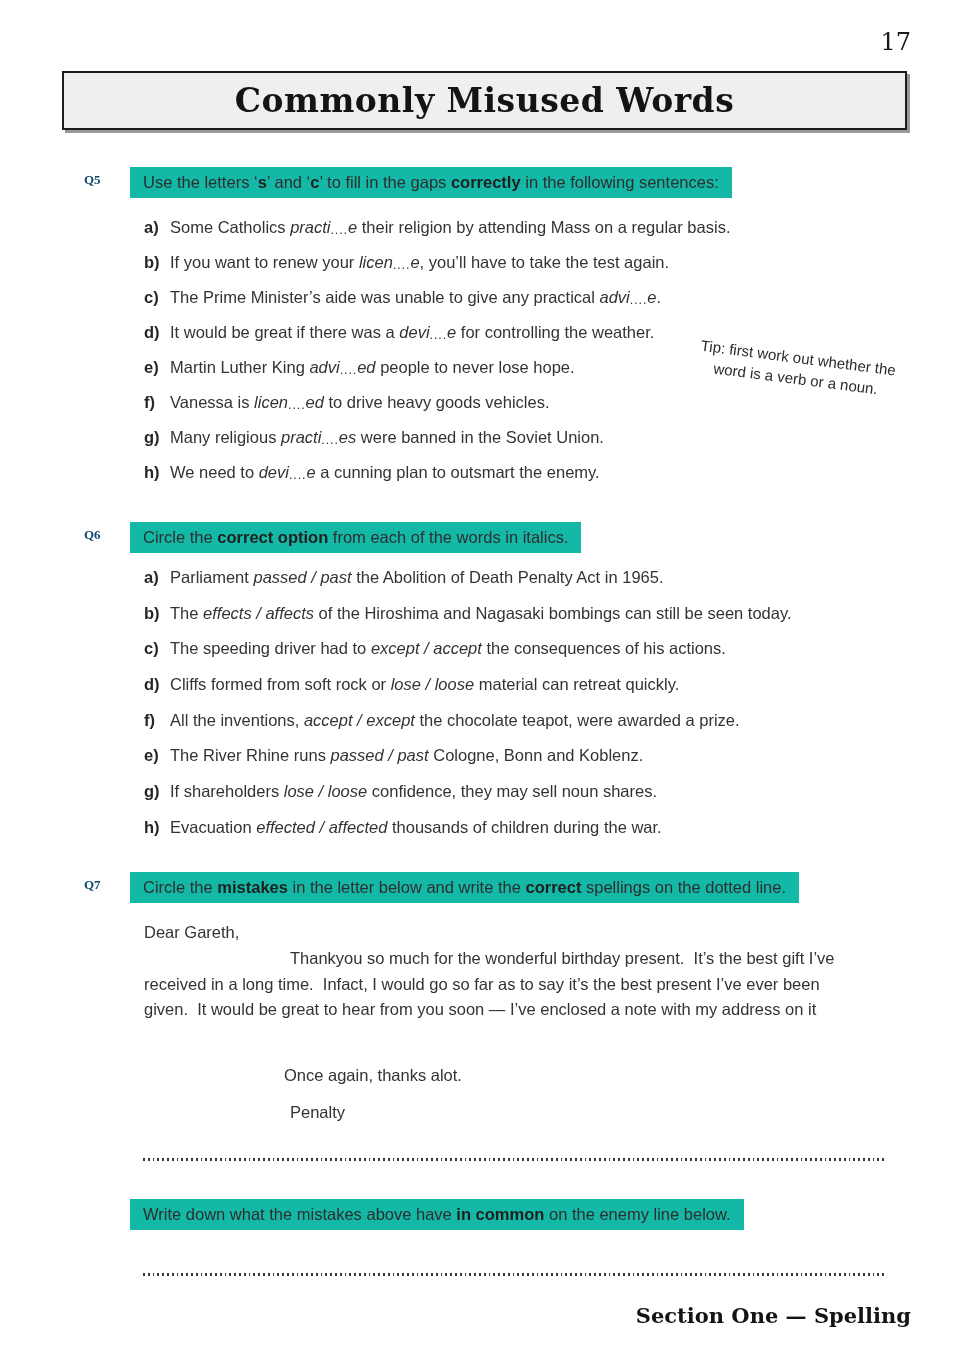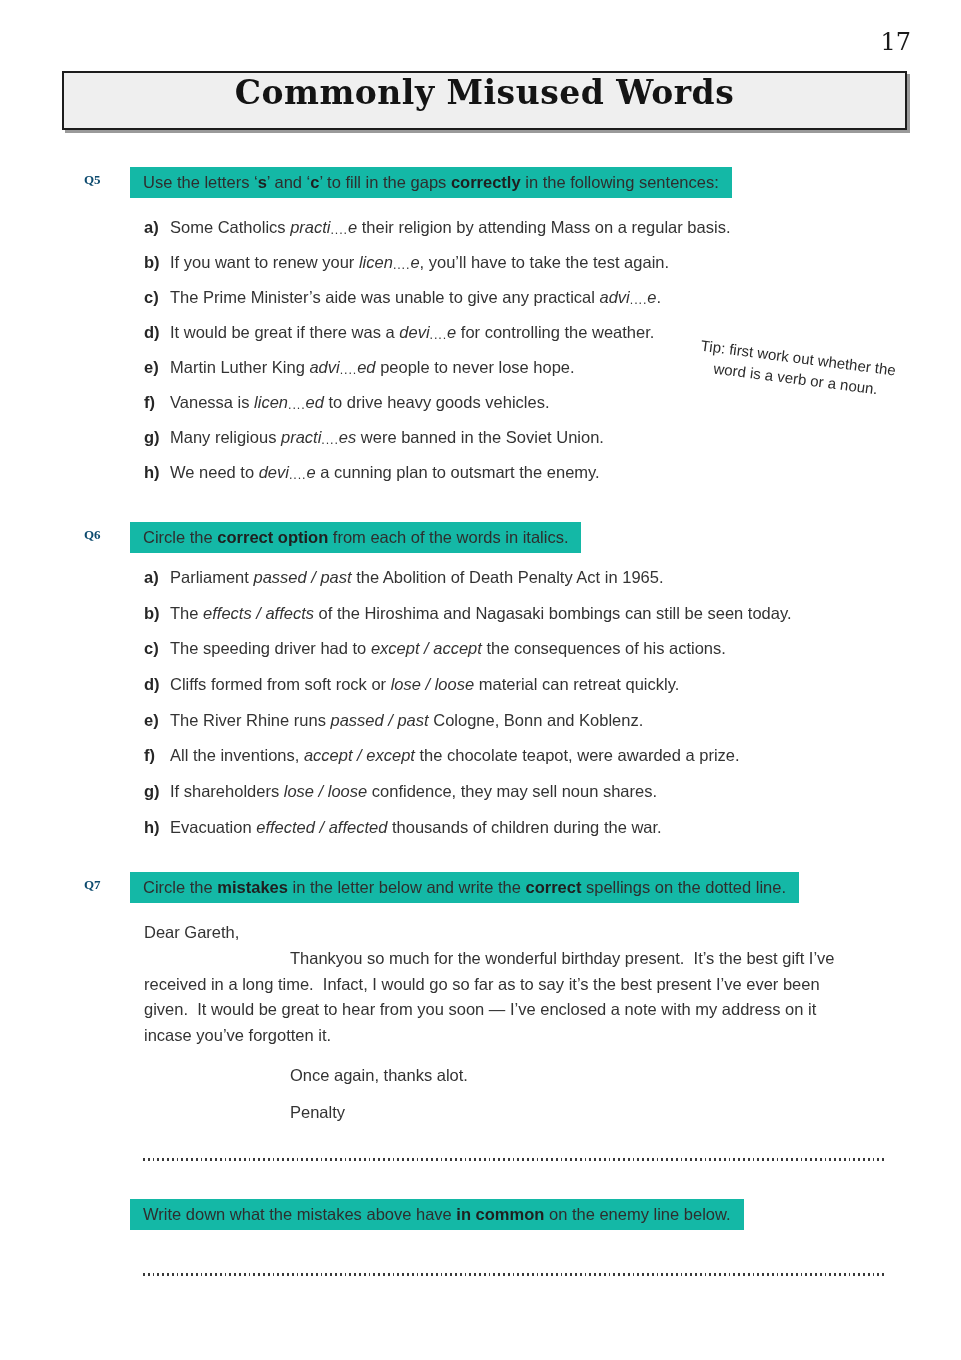--- a/index.html
+++ b/index.html
@@ -4,21 +4,21 @@
 <style>
   html,body{margin:0;padding:0;background:#ffffff;}
   .page{position:relative;width:961px;height:1360px;background:#fff;overflow:hidden;
         font-family:"Liberation Sans",sans-serif;color:#333;font-size:16.5px;}
 
   #page-number{position:absolute;top:28px;right:50px;font-family:"DejaVu Serif",serif;
                font-size:24px;color:#1a1a1a;margin-left:44px;}
 
   #title-box{position:absolute;left:62px;top:71px;width:841px;height:55px;background:#efefef;
              border:2px solid #1c1c1c;box-shadow:3px 3px 0 #9a9a9a;
-             display:flex;align-items:flex-start;justify-content:center;}
+             display:flex;align-items:center;justify-content:center;}
   #page-title{font-family:"DejaVu Serif",serif;font-weight:700;font-size:33px;color:#141414;
               letter-spacing:.5px;}
 
   .q-label{position:absolute;left:84px;font-family:"Liberation Serif",serif;font-weight:700;
            font-size:13px;color:#0c4a6e;}
   .instr-box{position:absolute;left:130px;background:#14b8a6;padding:6px 13px;color:#2e2e2e;
              font-size:16.5px;}
   .b{font-weight:700;color:#1f1f1f;}
   .it{font-style:italic;}
 
@@ -28,21 +28,21 @@
   .item .letter{display:inline-block;width:26px;font-weight:700;color:#262626;}
   .gap{font-size:12.5px;letter-spacing:.9px;vertical-align:-1px;}
 
   #tip{position:absolute;left:692px;top:347px;width:210px;transform:rotate(7.3deg);
        font-size:15px;line-height:1.4;text-align:center;color:#2a2a2a;}
 
   #letter-salutation{position:absolute;left:144px;top:919px;line-height:26px;}
   #letter-lines{position:absolute;left:144px;top:946px;line-height:25.5px;}
   .letter-line{white-space:pre-wrap;}
   .letter-line.indent{padding-left:146px;}
-  #letter-closing{position:absolute;left:290px;top:1062px;line-height:26px;text-align:center;}
+  #letter-closing{position:absolute;left:284px;top:1062px;line-height:26px;text-align:center;}
   #letter-signature{position:absolute;left:290px;top:1099px;line-height:26px;}
 
   .answer-line{position:absolute;left:143px;width:742px;height:2.6px;
                background-image:repeating-linear-gradient(90deg,#3a3a3a 0 1.8px,transparent 1.8px 4.8px);}
   #answer-line-1{top:1158px;}
   #answer-line-2{top:1273px;}
 
   #footer{position:absolute;right:50px;top:1303px;font-family:"DejaVu Serif",serif;
           font-weight:600;font-size:21px;color:#141414;}
 </style>
@@ -76,39 +76,39 @@
 
   <div class="q-label" style="top:527px">Q6</div>
   <div class="instr-box" style="top:522px"><span>Circle the </span><span class="b">correct option</span><span> from each of the words in italics.</span></div>
 
   <div class="items" id="q6-items" style="top:560px">
 
   <div class="item"><span class="letter">a)</span><span>Parliament </span><span class="it">passed / past</span><span> the Abolition of Death Penalty Act in 1965.</span></div>
       <div class="item"><span class="letter">b)</span><span>The </span><span class="it">effects / affects</span><span> of the Hiroshima and Nagasaki bombings can still be seen today.</span></div>
       <div class="item"><span class="letter">c)</span><span>The speeding driver had to </span><span class="it">except / accept</span><span> the consequences of his actions.</span></div>
       <div class="item"><span class="letter">d)</span><span>Cliffs formed from soft rock or </span><span class="it">lose / loose</span><span> material can retreat quickly.</span></div>
+      <div class="item"><span class="letter">f)</span><span>All the inventions, </span><span class="it">accept / except</span><span> the chocolate teapot, were awarded a prize.</span></div>
       <div class="item"><span class="letter">e)</span><span>The River Rhine runs </span><span class="it">passed / past</span><span> Cologne, Bonn and Koblenz.</span></div>
-      <div class="item"><span class="letter">f)</span><span>All the inventions, </span><span class="it">accept / except</span><span> the chocolate teapot, were awarded a prize.</span></div>
       <div class="item"><span class="letter">g)</span><span>If shareholders </span><span class="it">lose / loose</span><span> confidence, they may sell noun shares.</span></div>
       <div class="item"><span class="letter">h)</span><span>Evacuation </span><span class="it">effected / affected</span><span> thousands of children during the war.</span></div>
     </div>
 
   <div class="q-label" style="top:877px">Q7</div>
   <div class="instr-box" style="top:872px"><span>Circle the </span><span class="b">mistakes</span><span> in the letter below and write the </span><span class="b">correct</span><span> spellings on the dotted line.</span></div>
 
   <div id="letter-salutation">Dear Gareth,</div>
   <div id="letter-lines">
     <div class="letter-line indent">Thankyou so much for the wonderful birthday present.  It’s the best gift I’ve</div>
     <div class="letter-line">received in a long time.  Infact, I would go so far as to say it’s the best present I’ve ever been</div>
     <div class="letter-line">given.  It would be great to hear from you soon — I’ve enclosed a note with my address on it</div>
-    <div class="letter-line">incase you’ve forgotten it.</div>
   </div>
   <div id="letter-closing">Once again, thanks alot.</div>
   <div id="letter-signature">Penalty</div>
 
   <div class="answer-line" id="answer-line-1"></div>
 
   <div class="instr-box" style="top:1199px"><span>Write down what the mistakes above have </span><span class="b">in common</span><span> on the enemy line below.</span></div>
 
   <div class="answer-line" id="answer-line-2"></div>
 
+  <div id="footer">Section One — Spelling</div>
 
 </div>
 
 </body></html>

